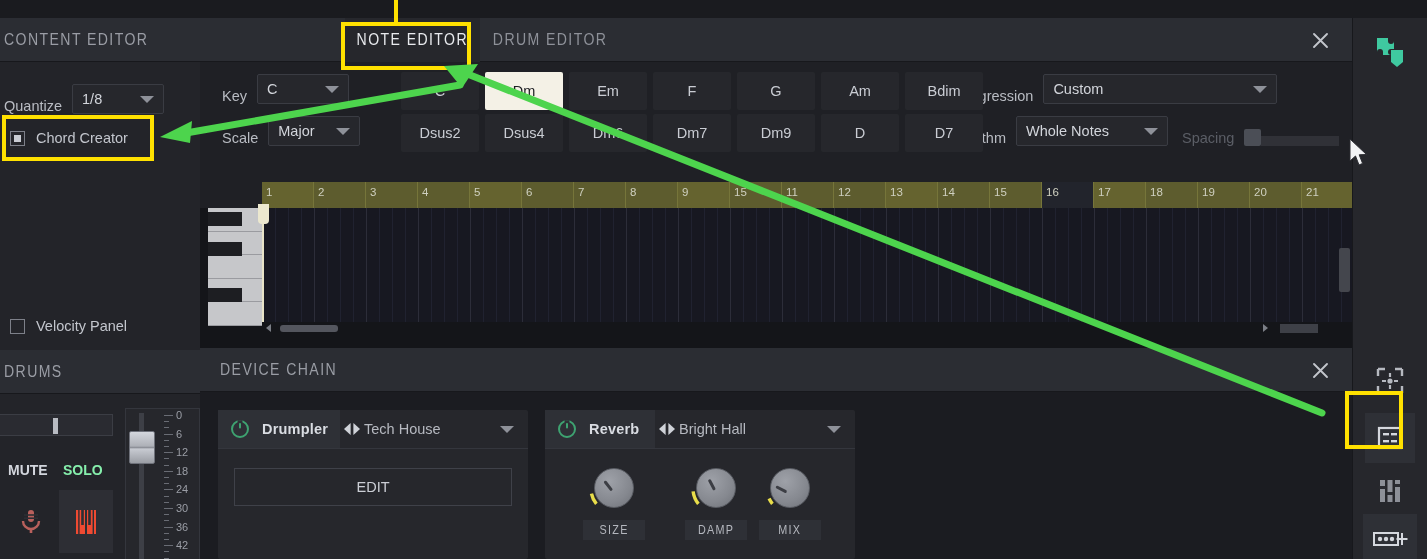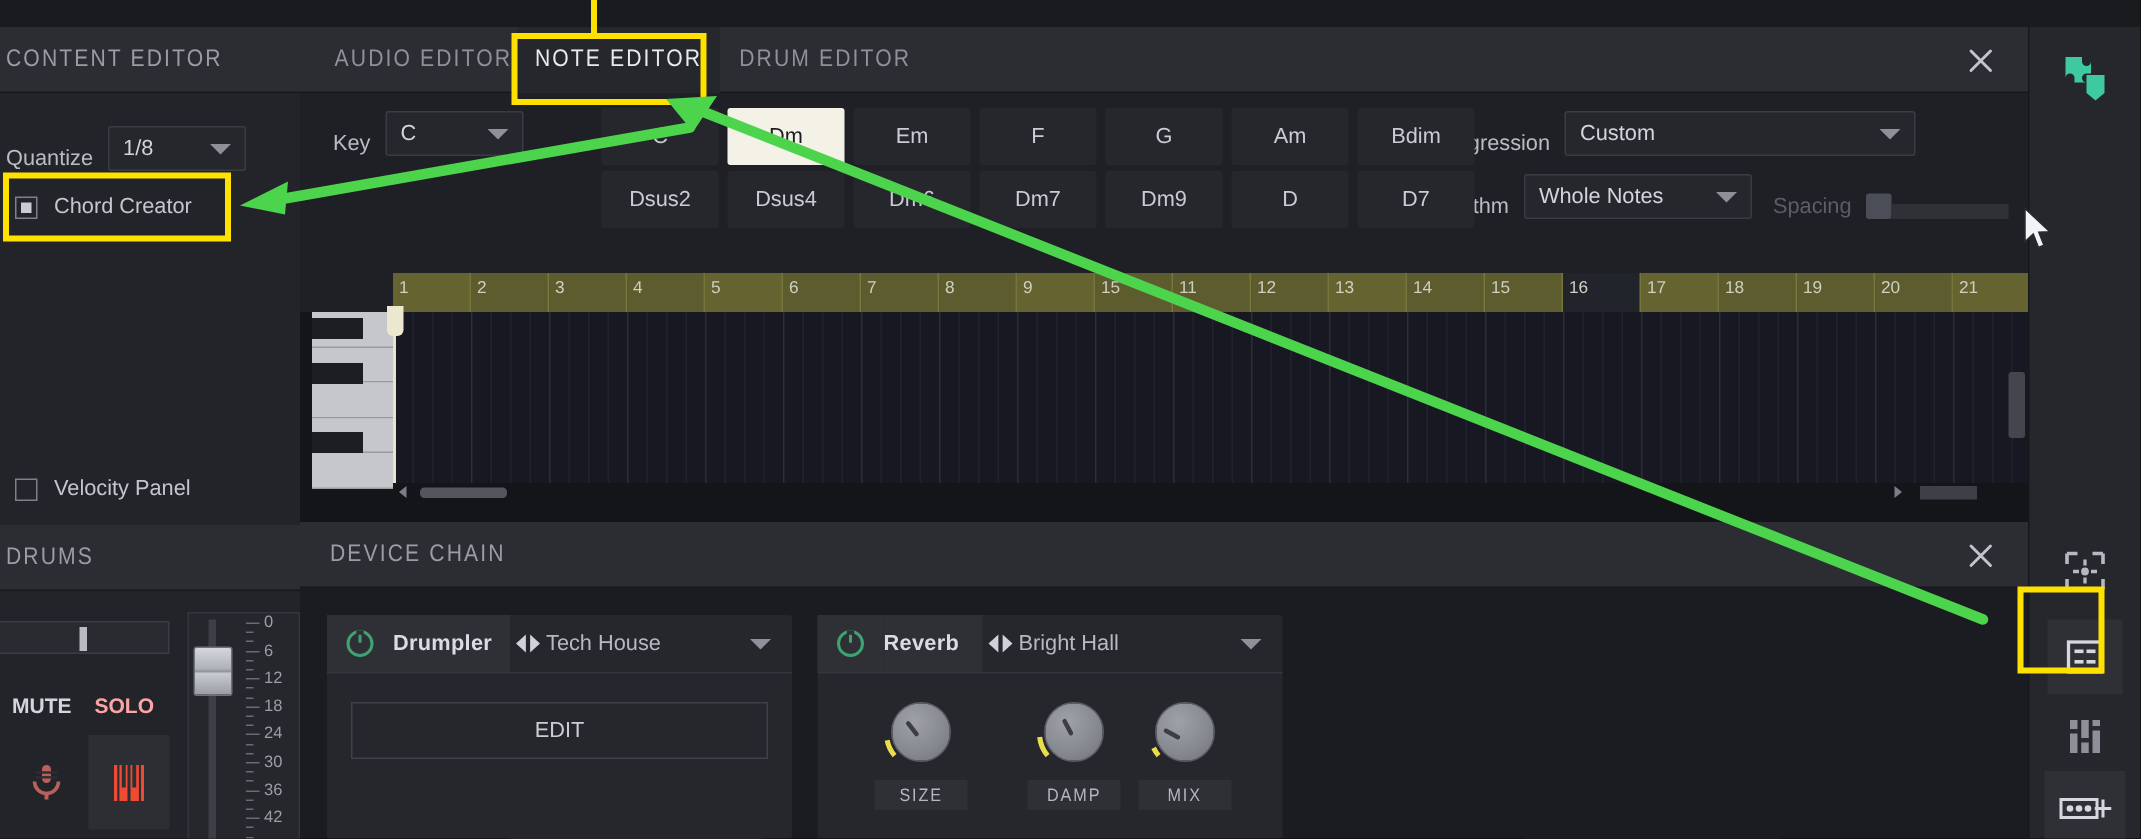--- a/index.html
+++ b/index.html
@@ -53,21 +53,21 @@
     background: #2b2d33; border-bottom: 1px solid #17181c;
     display: flex; align-items: center; padding-left: 4px;
   }
   #drums-body { position: absolute; left: 0; top: 376px; width: 200px; height: 183px; background: #232429; }
   #pan-strip {
     position:absolute; left:-10px; top:20px; width:123px; height:22px;
     background:#2a2b31; border:1px solid #3b3d44;
   }
   #pan-handle { position:absolute; left:62px; top:3px; width:5px; height:16px; background:#b8bbc2; }
   #mute-btn { position:absolute; left:8px; top:68px; color:#d3d6dd; font-size:14px; font-weight:700;}
-  #solo-btn { position:absolute; left:63px; top:68px; color:#fca5a5; font-size:14px; font-weight:700;}
+  #solo-btn { position:absolute; left:63px; top:68px; color:#86efac; font-size:14px; font-weight:700;}
   .io-btn { position:absolute; top:96px; width:54px; height:63px; display:flex; align-items:center; justify-content:center; }
   #mic-btn { left:4px; background:#232429; }
   #keys-btn { left:59px; background:#2d2e34; }
 
   #fader-zone { position:absolute; left:125px; top:14px; width:75px; height:170px; background:#26272c; border:1px solid #34363d; }
   #fader-track { position:absolute; left:13px; top:4px; width:5px; height:160px; background:#3d3f46; }
   #fader-cap {
     position:absolute; left:3px; top:22px; width:26px; height:33px; border-radius:2px;
     background: linear-gradient(180deg,#d4d7dd 0%,#aeb1b8 45%,#8e9199 50%,#c7cad1 55%,#9a9da4 100%);
     border:1px solid #6e717a;
@@ -250,42 +250,46 @@
             <div class="db-tick" style="top: 148.6px; width: 5px;"></div>
             <div class="db-lbl" style="top: 154.8px;">48</div>
           </div>
       </div>
     </div>
   </div>
 
   <div id="editor">
 
     <div id="tabbar">
-      <div class="tab" id="tab0" style="left:10px; width:145px;">
-        <span>AUDIO EDITOR</span>
-      </div>
       <div class="tab active" id="tab1" style="left:145px; width:135px;">
         <span>NOTE EDITOR</span>
       </div>
       <div class="tab" id="tab2" style="left:280px; width:140px;text-align:center;">
         <span>DRUM EDITOR</span>
       </div>
       <div id="close-editor">
         <svg width="19" height="19" viewBox="0 0 19 19">
           <path d="M3 3 L16 16 M16 3 L3 16" stroke="#c2c5cc" stroke-width="1.9" stroke-linecap="round"></path>
         </svg>
       </div>
     </div>
 
     <div id="ctrl-strip">
 
       <div class="crow" style="left:22px; top:12px;">
         <span class="lbl">Key</span>
         <span class="sel" style="width:92px; margin-left:10px;">
           <span>C</span>
+          <span class="caret"></span>
+        </span>
+      </div>
+      <div class="crow" style="left:22px; top:54px;">
+        <span class="lbl">Scale</span>
+        <span class="sel" style="width:92px; margin-left:10px;">
+          <span>Major</span>
           <span class="caret"></span>
         </span>
       </div>
 
       <div id="chords-r1"></div>
       <div id="chords-r2"></div>
 
       <div class="crow" style="left:756px; top:12px;">
         <span class="lbl">Progression</span>
         <span class="sel" style="width:234px; margin-left:10px;">

